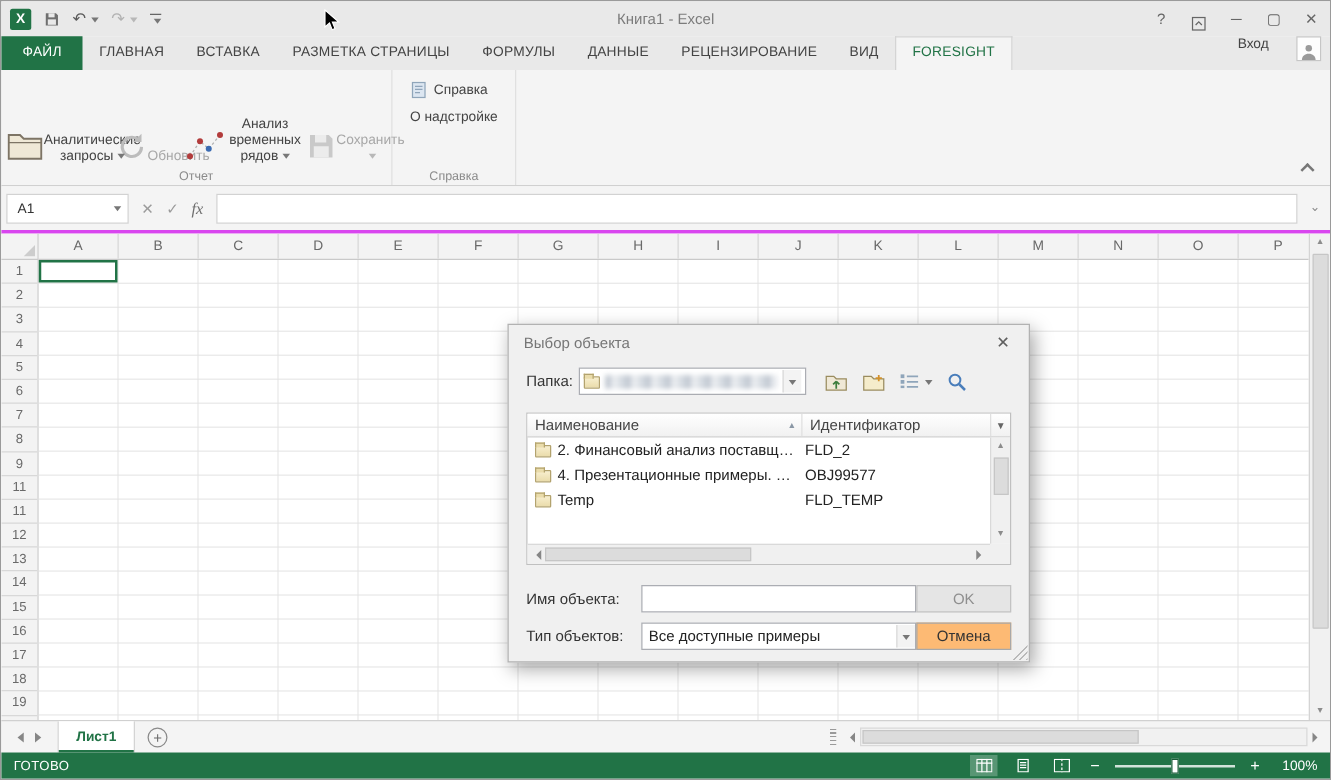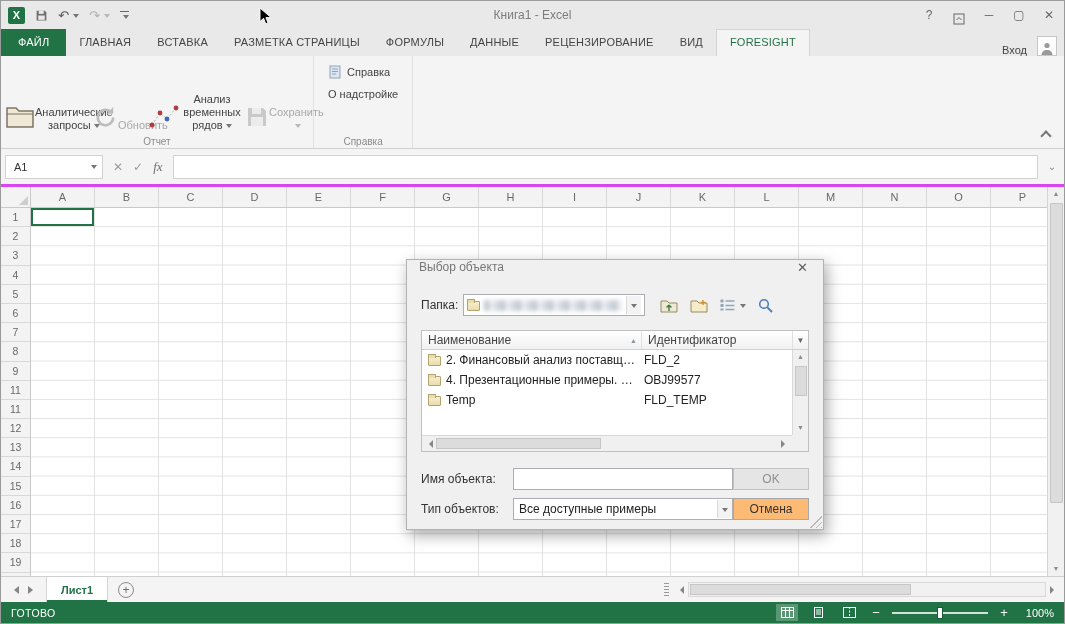--- a/index.html
+++ b/index.html
@@ -19,21 +19,21 @@
   .dda { display:inline-block; width:0; height:0; border:3px solid transparent; border-top:4px solid #777; margin-left:3px; position:relative; top:2px; }
   .dda.dis { border-top-color:#b8b8b8; }
   .win-title { position:absolute; left:0; right:0; text-align:center; color:#7c7c7c; font-size:12px; pointer-events:none; }
   .win-ctrls { margin-left:auto; display:flex; align-items:center; gap:0; }
   .win-ctrl { width:30px; text-align:center; color:#666; font-size:12px; line-height:28px; }
   
   .tabrow { position:absolute; top:28px; left:0; right:0; height:27px; background:#e9e9e9; display:flex; align-items:stretch; }
   .tab { padding:0 13px; line-height:27px; color:#444; font-size:11px; letter-spacing:.2px; }
   .tab.file { background:#217346; color:#fff; padding:0 17px; }
   .tab.active { background:#f4f4f4; color:#217346; border:1px solid #d4d4d4; border-bottom:none; line-height:25px; }
-  .signin { margin-left:auto; display:flex; align-items:flex-end; gap:10px; padding-right:7px; color:#444; }
+  .signin { margin-left:auto; display:flex; align-items:flex-start; gap:22px; padding-right:7px; color:#444; }
   .avatar { width:20px; height:20px; background:#fdfdfd; border:1px solid #c6c6c6; display:flex; align-items:flex-end; justify-content:center; }
   
   .ribbon { position:absolute; top:55px; left:0; right:0; height:93px; background:#f4f4f4; border-bottom:1px solid #d0d0d0; display:flex; }
   .rgroup { position:relative; display:flex; padding:3px 4px 16px 4px; border-right:1px solid #e0e0e0; }
   .rgroup-label { position:absolute; bottom:1px; left:0; right:0; text-align:center; color:#8b8b8b; font-size:10px; }
   .bigbtn { display:flex; flex-direction:row; align-items:flex-end; padding-top:4px; text-align:center; color:#444; }
   .bigbtn .icon32 { height:30px; display:flex; align-items:center; }
   .bigbtn .lbl { font-size:11px; line-height:13px; margin-top:3px; }
   .bigbtn.dis { color:#a8a8a8; }
   .w88{width:88px;} .w96{width:96px;} .w56{width:56px;} .w64{width:64px;}
@@ -82,21 +82,21 @@
   .sb-right { margin-left:auto; display:flex; align-items:center; gap:9px; }
   .viewbtn { width:22px; height:17px; display:flex; align-items:center; justify-content:center; }
   .viewbtn.on { background:rgba(255,255,255,.25); }
   .zoom-glyph { font-size:13px; width:14px; text-align:center; }
   .zoom-track { width:96px; height:2px; background:rgba(255,255,255,.8); position:relative; }
   .zoom-notch { position:absolute; left:50%; top:-3px; width:1px; height:8px; background:rgba(255,255,255,.8); }
   .zoom-thumb { position:absolute; left:calc(50% - 3px); top:-5px; width:6px; height:12px; background:#fff; border:1px solid #1a5c38; }
   .sb-zoom { width:34px; text-align:right; }
   
   .dialog { position:absolute; left:405px; top:258px; width:418px; height:271px; background:#f0f0f0; border:1px solid #b2b2b2; box-shadow:3px 5px 14px rgba(0,0,0,.35); font-size:12px; color:#333; }
-  .dlg-title { height:28px; display:flex; padding:0 12px; color:#767676; }
+  .dlg-title { height:28px; display:flex; align-items:center; padding:0 12px; color:#767676; }
   .dlg-close { margin-left:auto; color:#5f5f5f; font-size:13px; padding:0 3px; }
   .dlg-folder-row { display:flex; align-items:center; margin:6px 14px 0 14px; gap:5px; }
   .dlg-label { color:#333; }
   .folder-combo { width:182px; height:22px; background:#fff; border:1px solid #abadb3; display:flex; align-items:center; padding:0 3px; gap:4px; }
   .blurred { flex:1; height:11px; background:repeating-linear-gradient(90deg,#c3cad3 0 5px,#e7eaee 5px 11px,#d4dae1 11px 16px); filter:blur(2px); border-radius:1px; }
   .combo-arrow-btn { width:15px; height:18px; display:flex; align-items:center; justify-content:center; background:#f3f3f3; border-left:1px solid #d9d9d9; }
   .dlg-tools { display:flex; align-items:center; gap:12px; margin-left:10px; }
   .toolbtn { display:flex; align-items:center; gap:2px; }
   .dlg-table { position:absolute; left:14px; right:14px; top:70px; height:122px; background:#fff; border:1px solid #c0c0c0; }
   .thead { display:flex; height:19px; background:linear-gradient(#ffffff,#f1f1f1); border-bottom:1px solid #d0d0d0; color:#444; }

